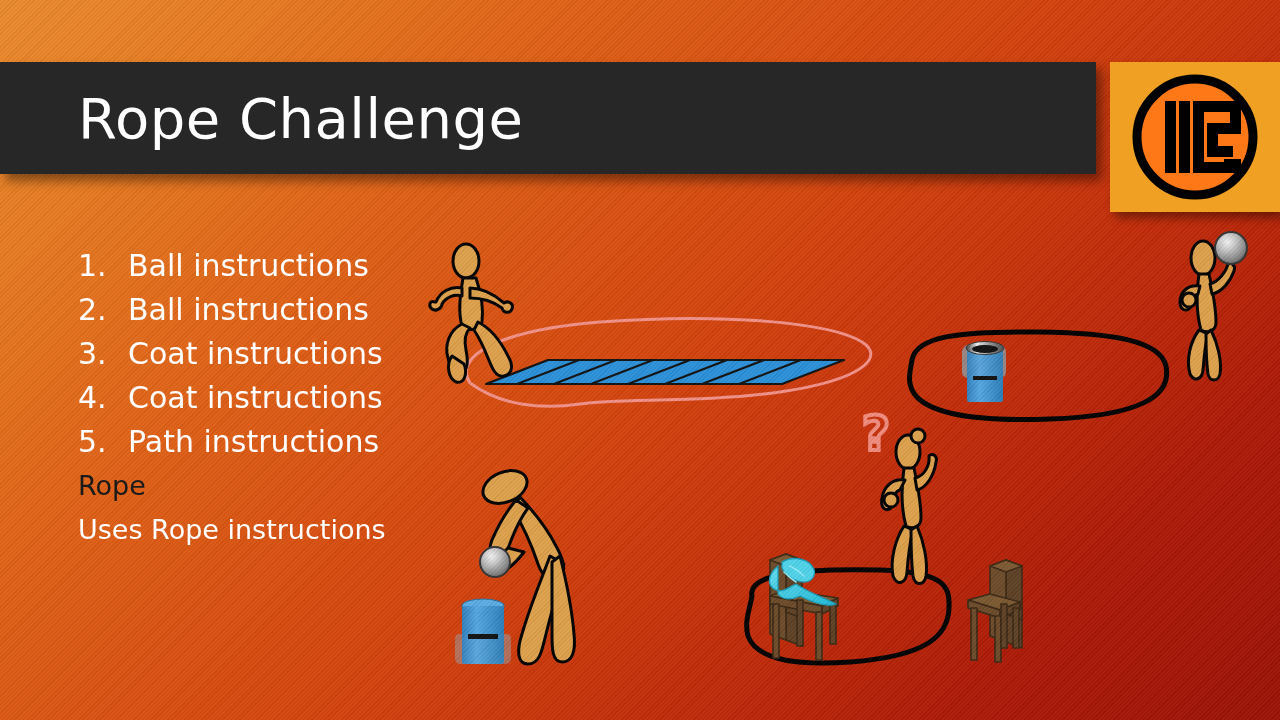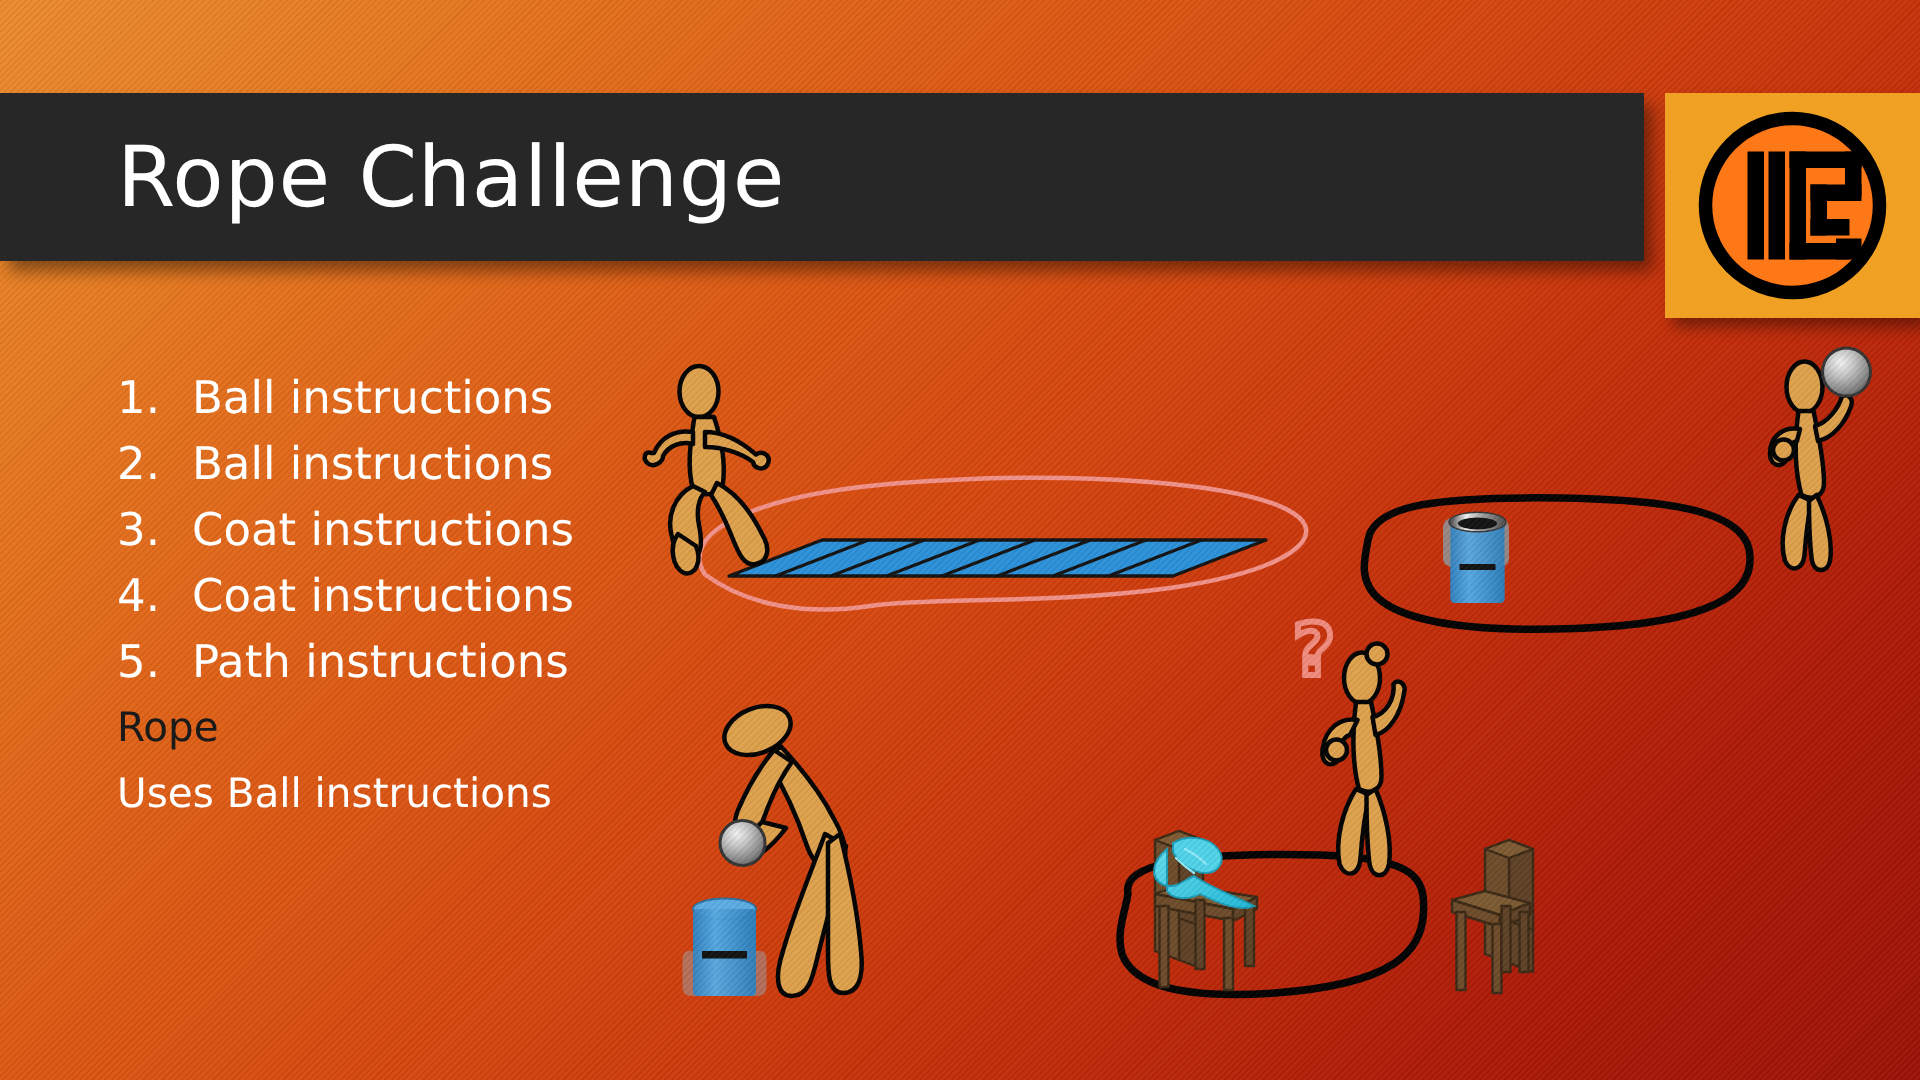--- a/index.html
+++ b/index.html
@@ -347,16 +347,16 @@
     <div class="num-item">
       <span class="num">4.</span>
       <span class="txt">Coat instructions</span>
     </div>
     <div class="num-item">
       <span class="num">5.</span>
       <span class="txt">Path instructions</span>
     </div>
 
     <div class="lvl1">Rope</div>
-    <div class="lvl1-white">Uses Ball instructions</div>
+    <div class="lvl1-white">Uses Rope instructions</div>
   </div>
 
 </div>
 
 </body></html>

